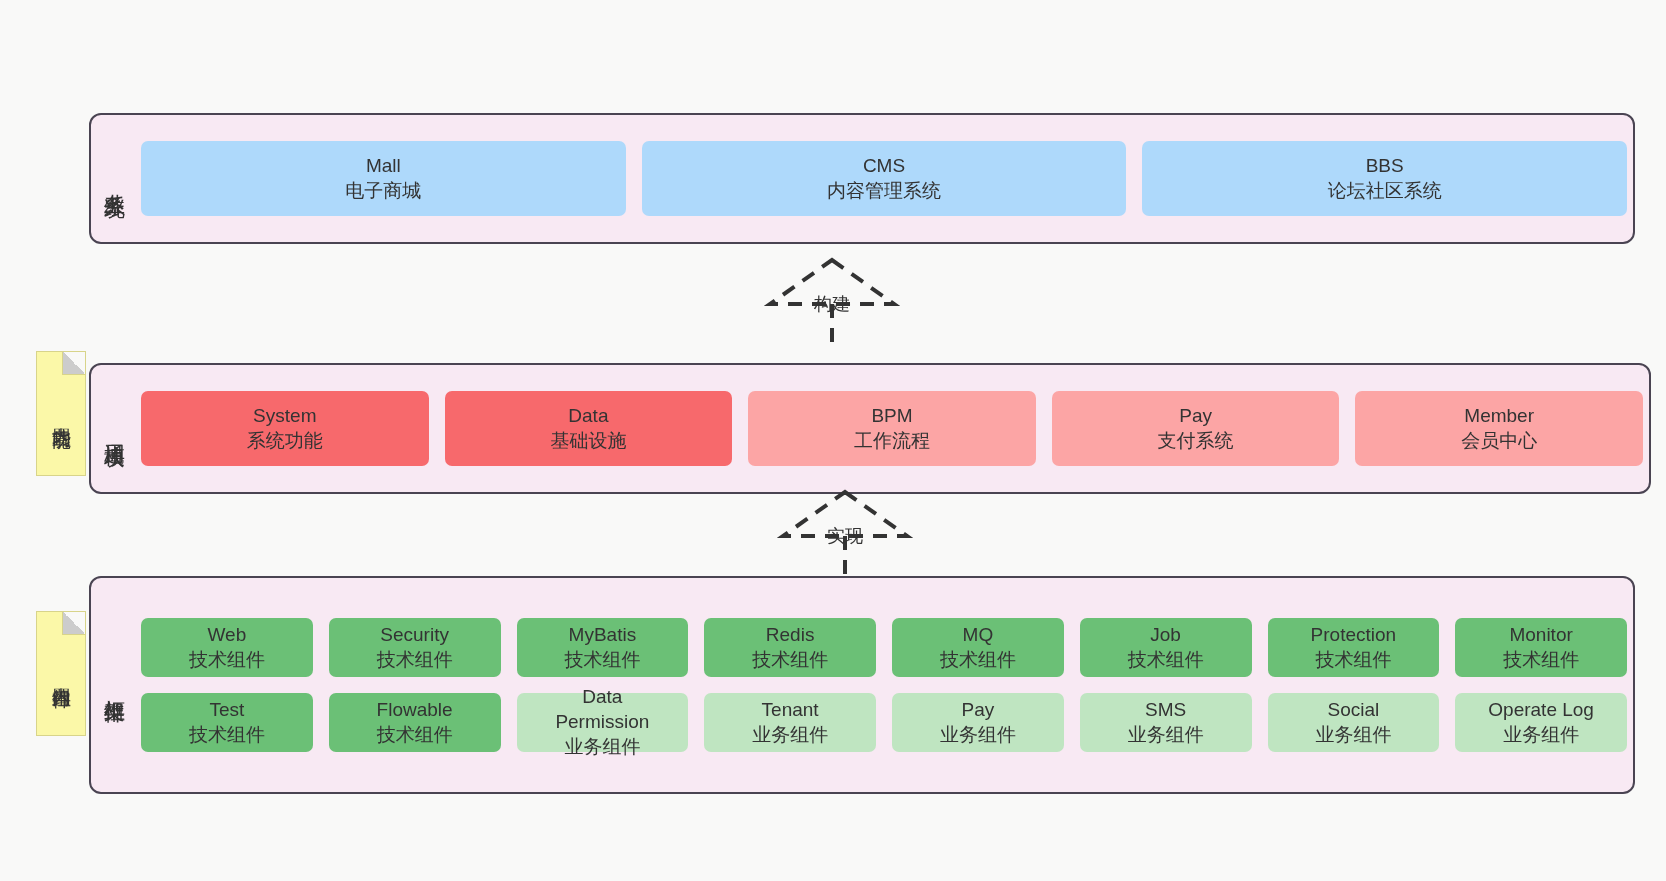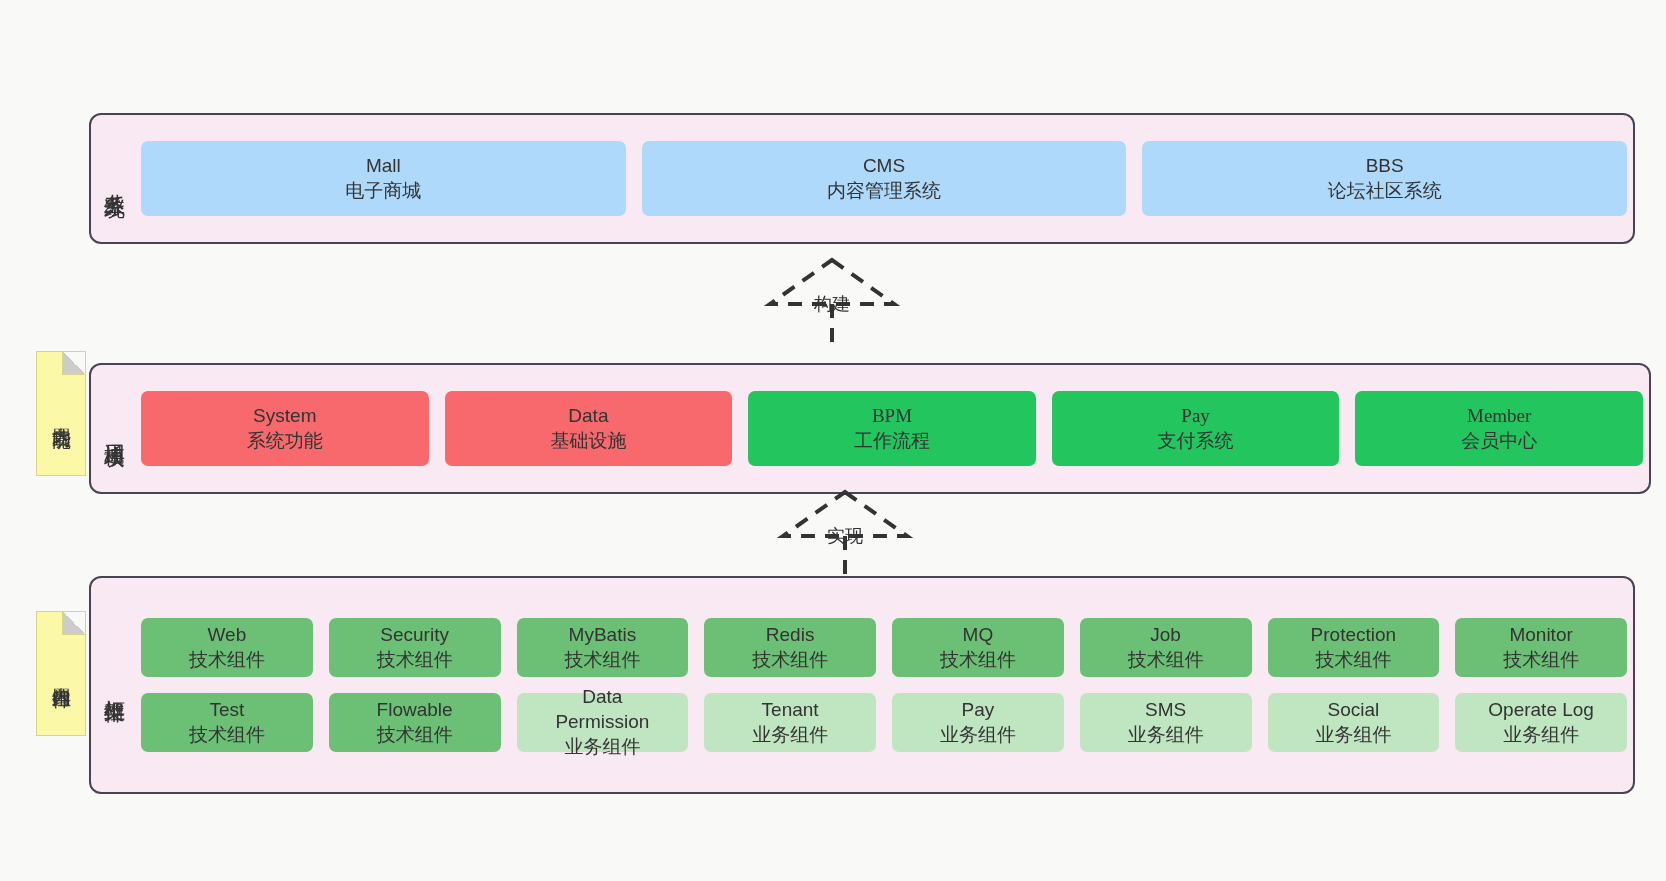--- a/index.html
+++ b/index.html
@@ -69,21 +69,21 @@
     font-size: 19px;
     line-height: 1.30;
     color: #333333;
     padding: 4px 6px;
   }
   .card .l1 { white-space: pre-line; }
   .card .l2 { white-space: pre-line; }
 
   .c-blue        { background: #aed9fb; }
   .c-red         { background: #f7696c; }
-  .c-pink        { background: #22c55e; font-family: Liberation Serif, serif; }
+  .c-pink        { background: #fca5a5; }
   .c-green       { background: #6bc076; }
   .c-lightgreen  { background: #bfe5c1; }
 
   
   #layer-business  { left: 89px;  top: 113px; width: 1546px; height: 131px; }
   #layer-common    { left: 89px;  top: 348px; width: 1562px; height: 131px; margin-top: 15px; }
   #layer-framework { left: 89px;  top: 576px; width: 1546px; height: 218px; }
 
   #layer-business .card, #layer-common .card { height: 75px; }
   #layer-framework .card { height: 59px; }

